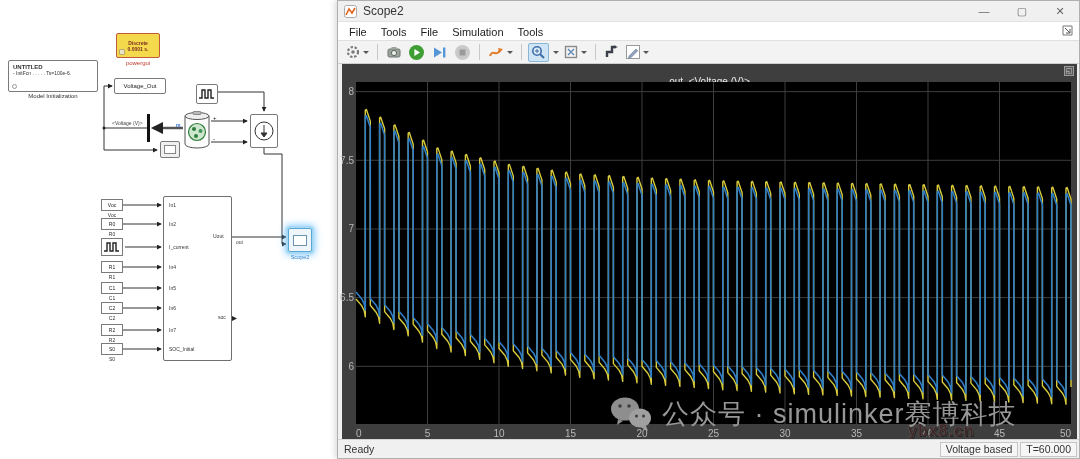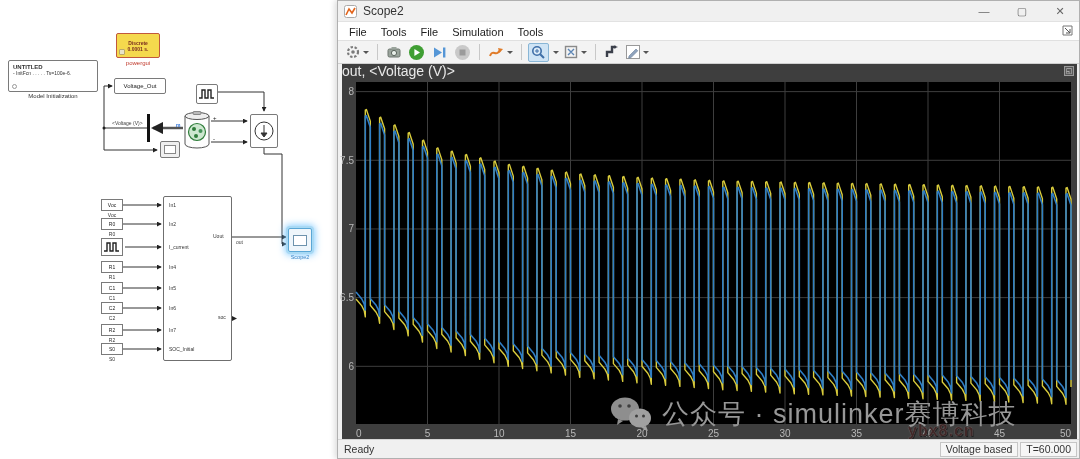--- a/index.html
+++ b/index.html
@@ -65,22 +65,22 @@
   #dock-icon { position:absolute; right:6px; top:24px; }
   #toolbar { position:absolute; left:0; top:40px; right:0; height:23px; background:#f3f3f3;
      border-bottom:1px solid #cfcfcf; display:flex; align-items:center; padding-left:5px; gap:2px; }
   .tbtn { height:19px; display:flex; align-items:center; justify-content:center; padding:0 2px; border-radius:2px; }
   .tbtn.selected { background:#cfe4f5; border:1px solid #89b6d6; }
   .dd { width:0; height:0; border-left:3px solid transparent; border-right:3px solid transparent;
         border-top:3px solid #555; margin-left:2px; }
   .tsep { width:1px; height:16px; background:#c8c8c8; margin:0 4px; }
 
   #plot-frame { position:absolute; left:4px; top:63px; width:735px; height:377px; background:#3e3e3e; }
-  #plot-title { position:absolute; left:0; top:0; width:100%; height:15px; text-align:left;
-      font-size:14px; color:#e8e8e8; line-height:15px; }
+  #plot-title { position:absolute; left:0; top:10px; width:100%; height:15px; text-align:center;
+      font-size:10px; color:#e8e8e8; line-height:15px; }
   #plot-expand { position:absolute; right:3px; top:2px; width:10px; height:10px; border:1px solid #9a9a9a;
       background:#5a5a5a; color:#ddd; font-size:7px; line-height:8px; text-align:center; }
   #plot-svg { position:absolute; left:0; top:15px; overflow:visible; }
 
   #watermark { position:absolute; left:268px; top:332px; display:flex; align-items:center; gap:10px; pointer-events:none; }
   #watermark .wm-text { font-size:27px; color:#979797; letter-spacing:1px; font-weight:500;
       font-family:"Liberation Sans", sans-serif; }
   #wm-site { position:absolute; left:566px; top:358px; font-size:16px; font-weight:bold; color:#402727;
       text-shadow:0 0 1px #8a8a8a, 1px 1px 0 #1c1c1c; letter-spacing:1px; pointer-events:none; }
 

